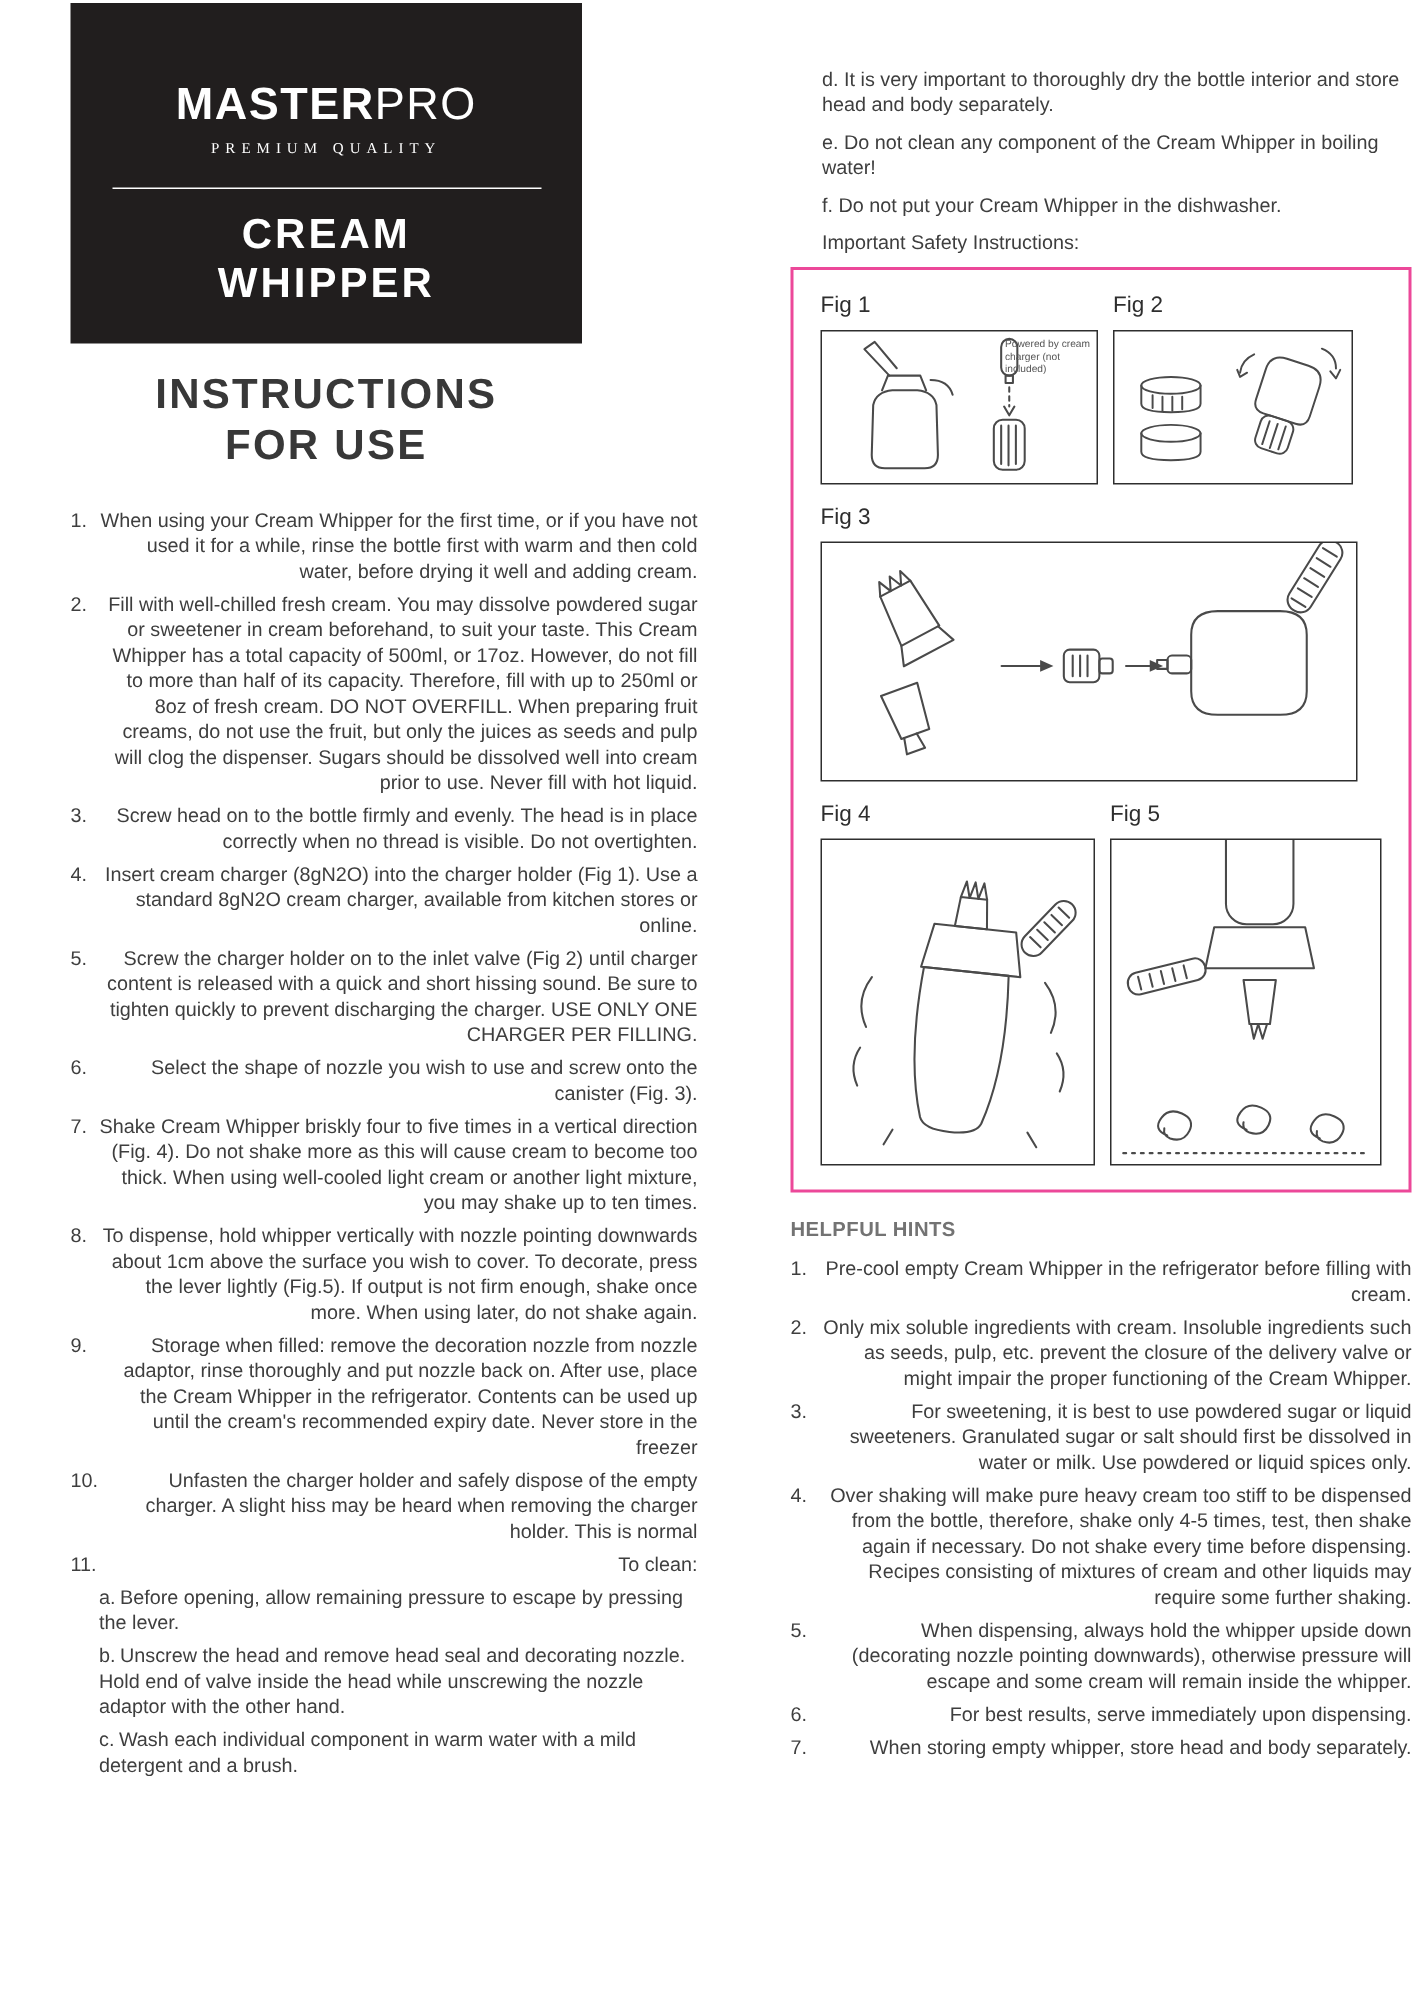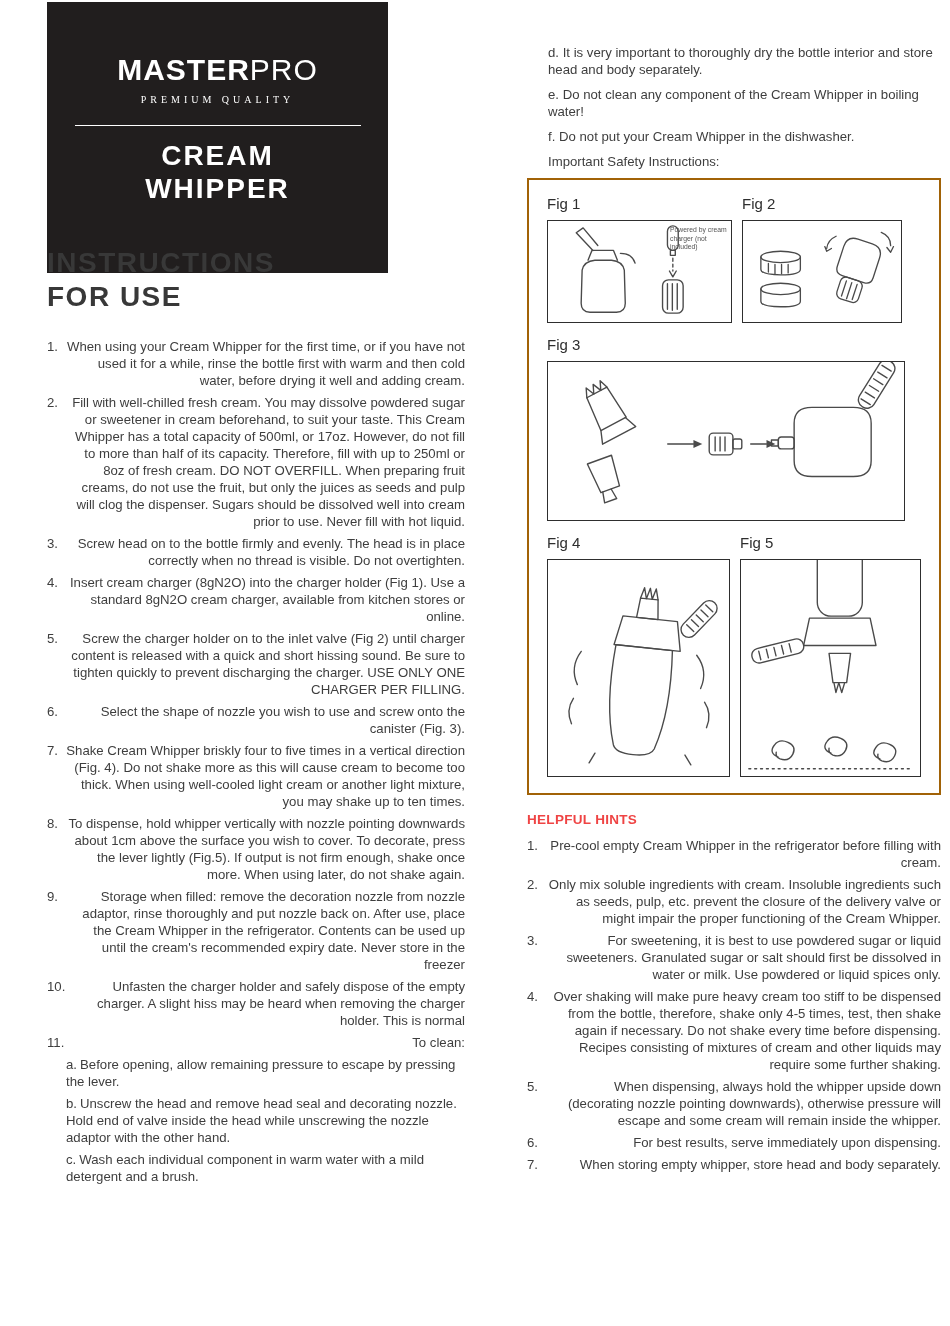--- a/index.html
+++ b/index.html
@@ -1,53 +1,53 @@
 <!DOCTYPE html>
 <html><head>
 <meta charset="utf-8">
 <style>
   html,body{margin:0;padding:0;background:#ffffff;}
   .page{position:relative;width:950px;height:1326px;background:#fff;overflow:hidden;
         font-family:"Liberation Sans",sans-serif;color:#3e3e3e;font-size:13.2px;line-height:17px;}
 
   
-  .brand-box{position:absolute;left:47px;top:2px;width:341px;height:271px;background:#211e1e;
+  .brand-box{position:absolute;left:47px;top:2px;width:341px;height:227px;background:#211e1e;
              color:#fff;text-align:center;}
   .logo{margin-top:52px;font-size:30px;letter-spacing:1px;line-height:32px;}
   .logo .master{font-weight:700;}
   .logo .pro{font-weight:300;}
   .tagline{font-family:Liberation Serif, serif;font-size:10px;letter-spacing:4px;margin-top:5px;}
   .brand-divider{width:286px;height:1px;background:#fff;margin:17px auto 13px;}
   .product-name{font-size:28px;font-weight:700;letter-spacing:2px;line-height:33px;}
 
   
-  .title{position:absolute;left:47px;top:246px;width:341px;
+  .title{position:absolute;left:47px;top:246px;width:341px;text-align:center;
          font-size:28px;font-weight:600;letter-spacing:1.5px;line-height:34px;color:#383838;}
   .list{position:absolute;left:47px;top:338px;width:418px;}
   .item{display:flex;margin-bottom:5px;}
   .item .num{flex:0 0 auto;min-width:19px;}
   .item .txt{flex:1;text-align:right;}
   .subitem{margin:0 0 5px 19px;}
   .subitem .lbl{margin-right:3px;}
 
   
   .col-right{position:absolute;left:490px;top:44px;width:414px;padding-left:37px;}
   .rc-top{margin-left:21px;}
   .rc-top p{margin:0 0 8px 0;}
   .safety-heading{margin:0 0 8px 0;}
 
-  .fig-panel{border:2px solid #a16207;margin-top:0;padding:12px 18px 16px 18px;box-sizing:border-box;width:414px;}
+  .fig-panel{border:2px solid #ec4899;margin-top:0;padding:12px 18px 16px 18px;box-sizing:border-box;width:414px;}
   .fig-row{display:flex;gap:10px;}
   .fig-label{font-size:15px;color:#2e2e2e;margin:3px 0 8px 0;}
   .fig-label.mt{margin-top:13px;}
   .fig-frame{border:1.5px solid #2e2e2e;position:relative;box-sizing:border-box;background:#fff;}
   .fig-frame svg{display:block;width:100%;height:100%;}
   .fig-note{position:absolute;top:5px;right:3px;width:58px;font-size:6.8px;line-height:8.5px;color:#555;}
 
-  .hints-title{font-weight:700;font-size:13.5px;letter-spacing:0.3px;color:#ef4444;margin:16px 0 9px 0;}
+  .hints-title{font-weight:700;font-size:13.5px;letter-spacing:0.3px;color:#737373;margin:16px 0 9px 0;}
 
   svg .ln{stroke:#4a4a4a;stroke-width:1.4;fill:none;stroke-linecap:round;stroke-linejoin:round;}
   svg .fl{fill:#4a4a4a;stroke:none;}
 </style>
 </head>
 <body>
 
 <div class="page">
 
   <div class="brand-box">

